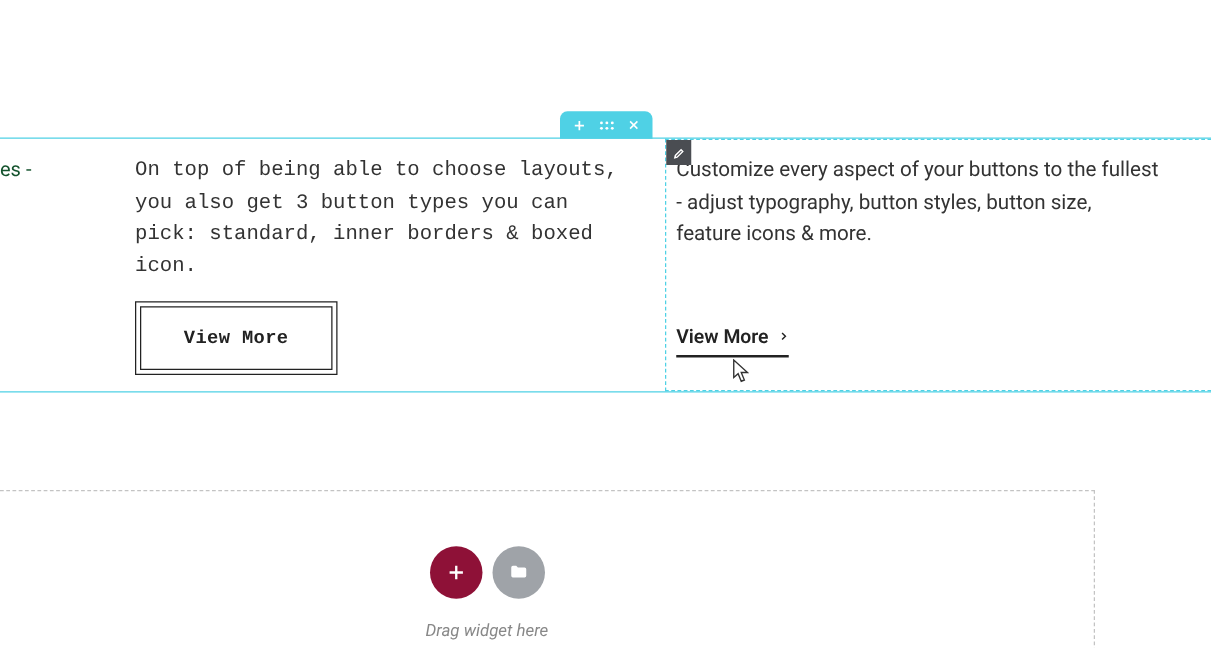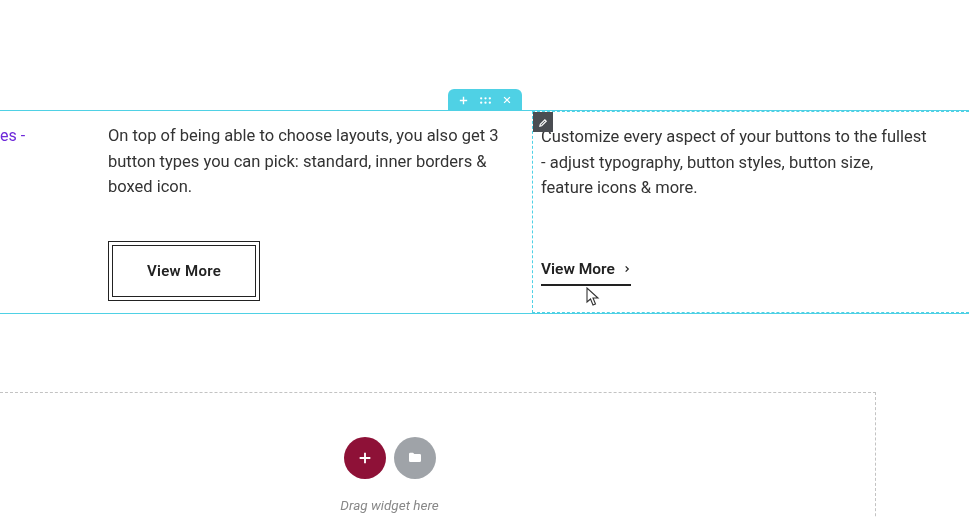--- a/index.html
+++ b/index.html
@@ -54,28 +54,29 @@
     top: 0;
     bottom: 0;
   }
   .col-partial {
     left: 0;
     width: 40px;
     padding: 12px 0 12px 0;
   }
   .col-partial .txt {
     font-size: 16px;
-    color: #6d28d9;
+    color: #14532d;
     line-height: 1.6;
     white-space: nowrap;
   }
   .col-left {
     left: 100px;
     width: 430px;
     padding: 12px 30px 12px 8px;
+    font-family: Liberation Mono, monospace;
   }
   .col-right {
     left: 532px;
     right: 0;
     padding: 12px 42px 12px 8px;
     border: 1px dashed #4fd1e5;
     border-right: none;
   }
   .col p {
     font-size: 16.5px;

